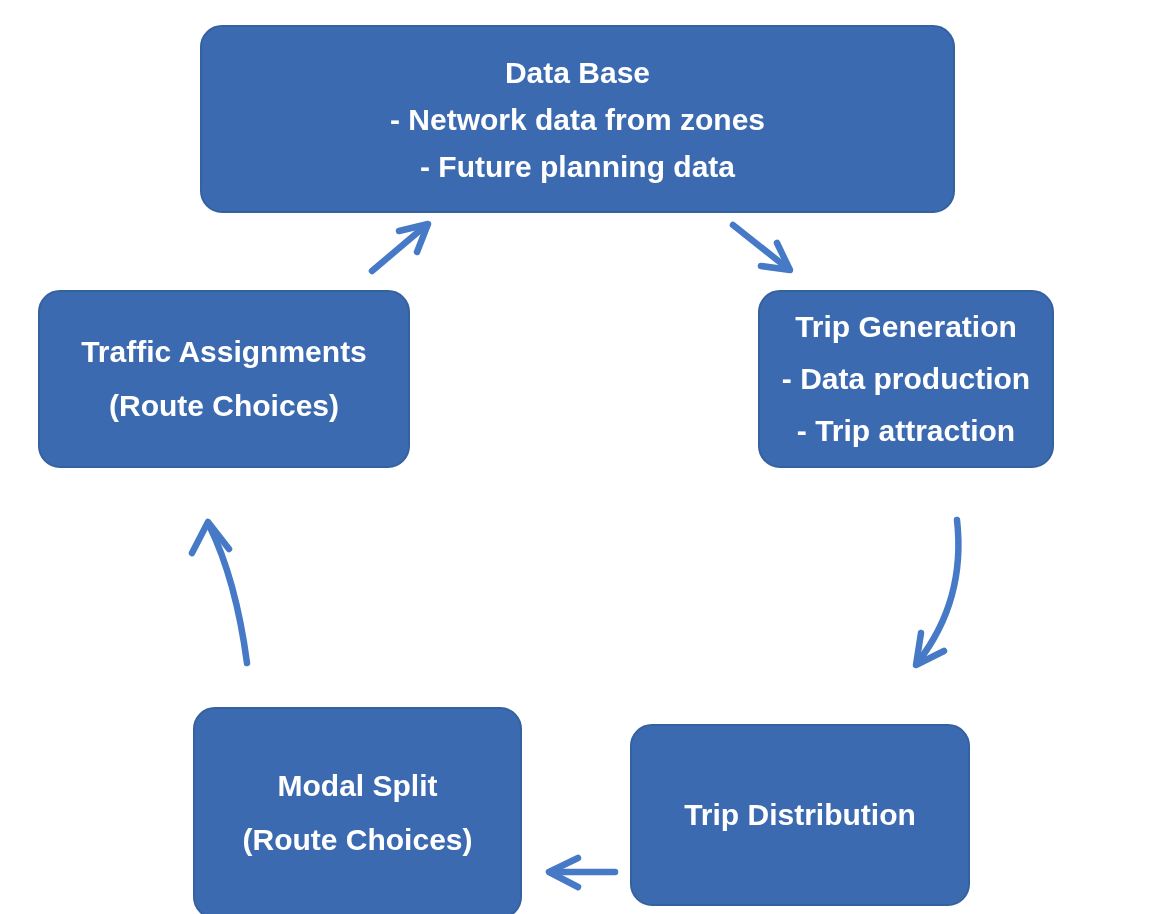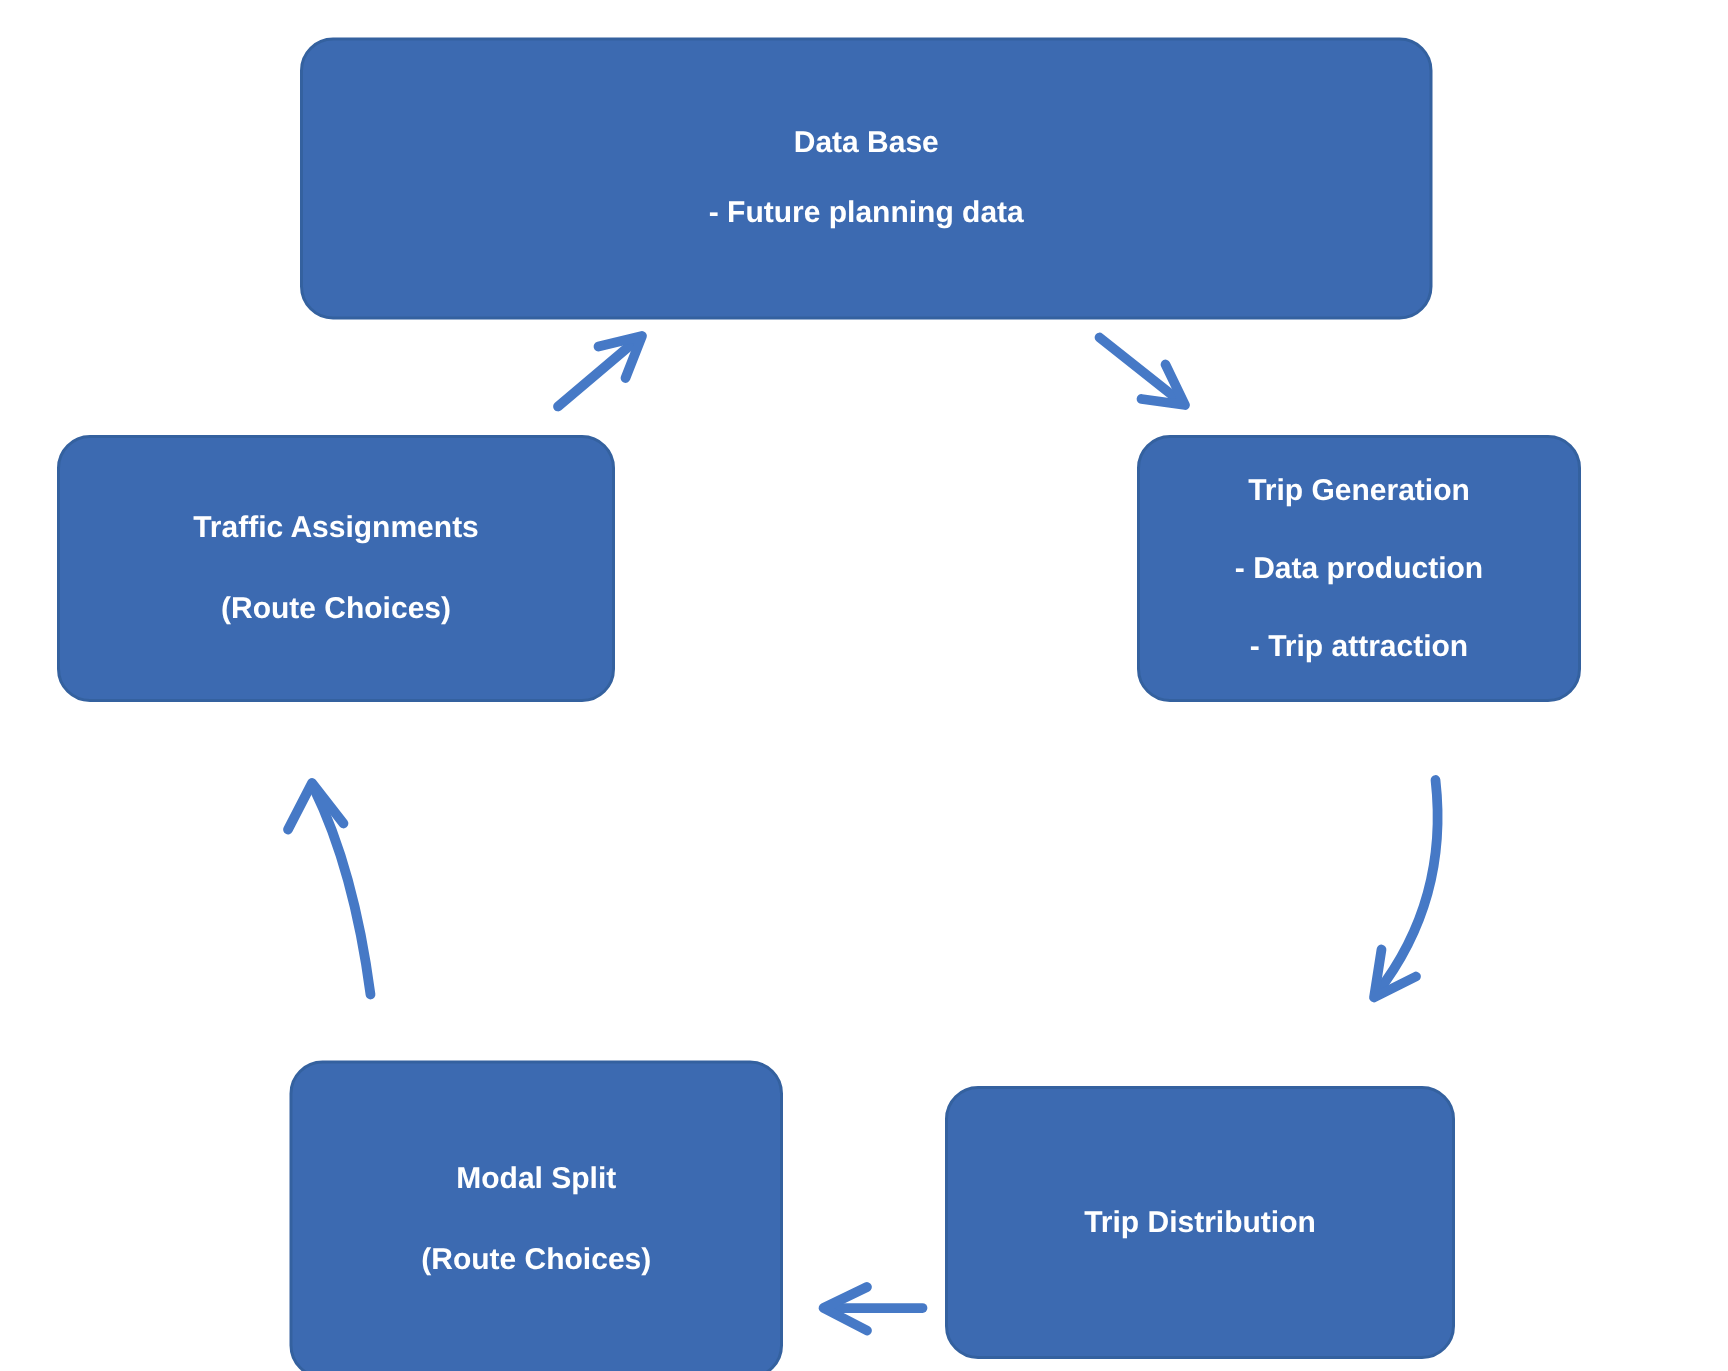--- a/index.html
+++ b/index.html
@@ -31,21 +31,21 @@
     display: flex;
     flex-direction: column;
     align-items: center;
     justify-content: center;
     text-align: center;
     font-weight: bold;
     box-sizing: border-box;
     padding: 4px 10px;
   }
   .node-title, .node-line {
-    font-size: 20px;
+    font-size: 30px;
     line-height: 47px;
     white-space: nowrap;
   }
   #node-data-base          { left: 200px; top: 25px;  width: 755px; height: 188px; }
   #node-trip-generation    { left: 758px; top: 290px; width: 296px; height: 178px; }
   #node-traffic-assignments{ left: 38px;  top: 290px; width: 372px; height: 178px; }
   #node-modal-split        { left: 193px; top: 707px; width: 329px; height: 212px; }
   #node-trip-distribution  { left: 630px; top: 724px; width: 340px; height: 182px; }
   #node-trip-generation .node-title,
   #node-trip-generation .node-line { line-height: 52px; }
@@ -90,20 +90,21 @@
     </g>
 
     <g>
       <path class="arrow-path" d="M247,663 Q236,580 209,525" stroke="#4679c6"></path>
       <path class="arrow-path" d="M192,553 L208,522 L229,549" stroke="#4679c6"></path>
     </g>
   </svg>
 
   <div class="node" id="node-data-base">
     <div class="node-title">Data Base</div>
+    <div class="node-line">- Network data from zones</div>
     <div class="node-line">- Future planning data</div>
   </div>
 
   <div class="node" id="node-trip-generation">
     <div class="node-title">Trip Generation</div>
     <div class="node-line">- Data production</div>
     <div class="node-line">- Trip attraction</div>
   </div>
 
   <div class="node" id="node-trip-distribution">

